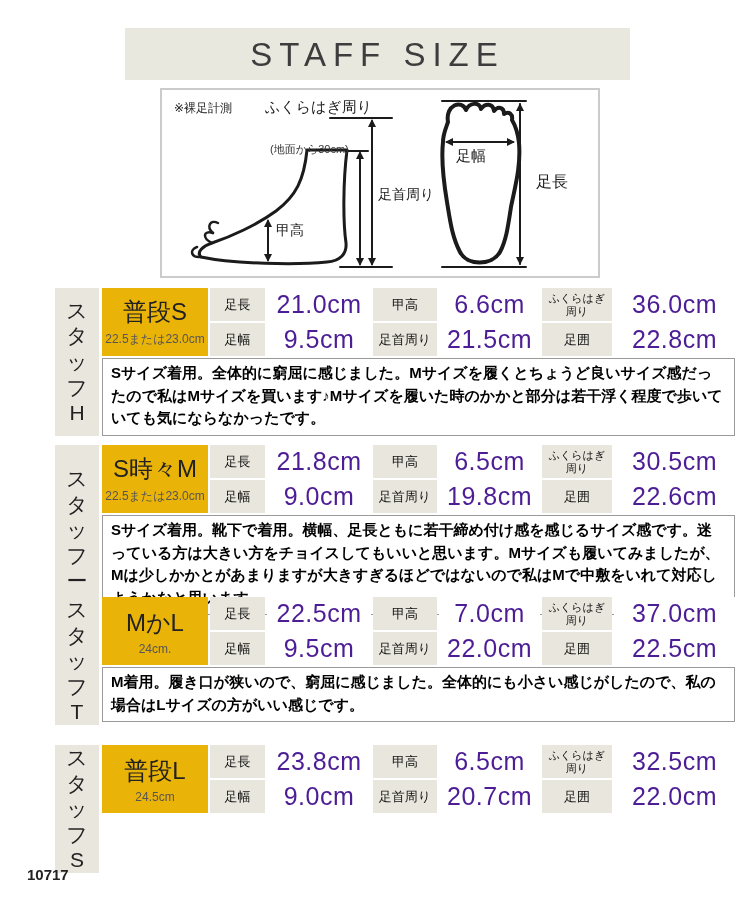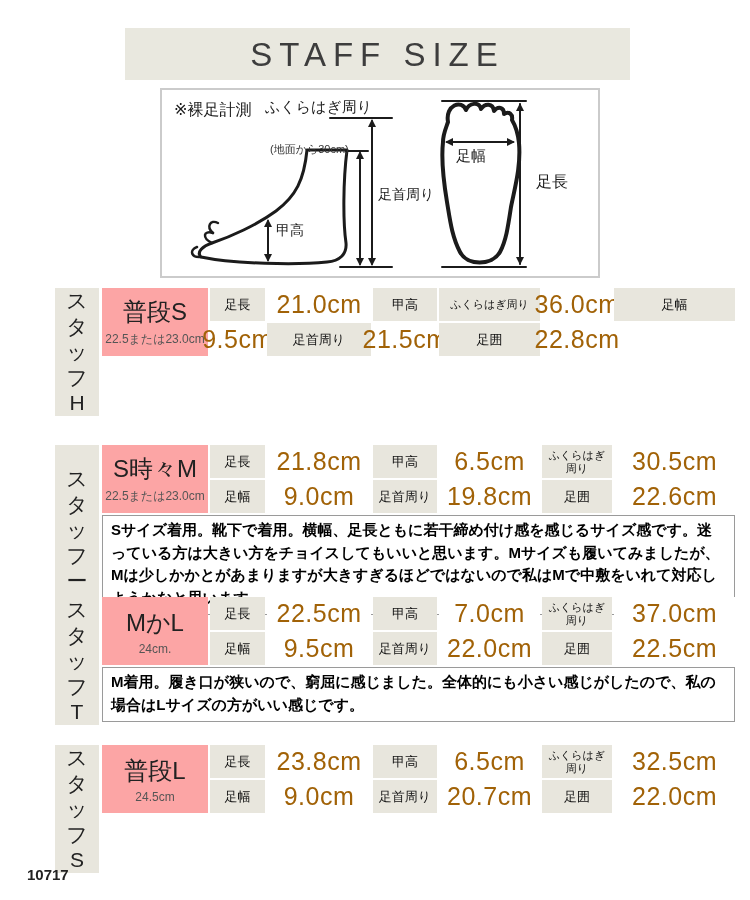--- a/index.html
+++ b/index.html
@@ -9,45 +9,45 @@
   
   .title-bar{position:absolute;left:125px;top:28px;width:505px;height:52px;
     background:#e9e8df;color:#3d3d3d;font-size:33px;letter-spacing:7px;
     text-align:center;line-height:53px;}
 
   
   .diagram{position:absolute;left:160px;top:88px;width:436px;height:186px;
     border:2px solid #cbcbcb;background:#fff;}
   .diagram svg{position:absolute;left:0;top:0;}
   .dlabel{position:absolute;color:#1b1b1b;white-space:nowrap;}
-  .dlabel.note{left:12px;top:10px;font-size:16px;}
+  .dlabel.note{left:12px;top:10px;font-size:12px;}
   .dlabel.calf{left:103px;top:8px;font-size:15px;}
   .dlabel.calf-sub{left:108px;top:31px;font-size:11px;color:#333;margin-top:21px;}
   .dlabel.ankle{left:216px;top:96px;font-size:14px;}
   .dlabel.instep{left:114px;top:132px;font-size:14px;}
   .dlabel.fwidth{left:294px;top:57px;font-size:15px;}
   .dlabel.flength{left:374px;top:82px;font-size:16px;}
 
   
   .staff-section{position:absolute;left:55px;width:680px;display:flex;gap:3px;}
   .s1{top:288px;} .s2{top:445px;} .s3{top:597px;} .s4{top:745px;}
   .vlabel{width:44px;background:#e8e6dd;display:flex;align-items:center;justify-content:center;
     font-size:21px;line-height:1.22;white-space:pre-line;text-align:center;color:#222;align-self:stretch;}
   .content{flex:1;min-width:0;}
   .mgrid{display:grid;grid-template-columns:106px 55px 104px 64px 101px 70px 1fr;
     grid-template-rows:33px 33px;gap:2px;}
-  .name-cell{grid-row:1/3;grid-column:1;background:#fca5a5;display:flex;flex-direction:column;
+  .name-cell{grid-row:1/3;grid-column:1;background:#eab308;display:flex;flex-direction:column;
     align-items:center;justify-content:center;}
   .size{font-size:24px;color:#222;}
   .size-sub{font-size:12px;color:#555;margin-top:3px;}
   .mlabel{background:#e8e6dd;display:flex;align-items:center;justify-content:center;
     font-size:13px;color:#111;}
   .mlabel.small{font-size:11px;line-height:1.15;text-align:center;padding:0 2px;}
   .mvalue{background:#fff;display:flex;align-items:center;justify-content:center;
-    font-size:25px;color:#a16207;letter-spacing:.5px;}
+    font-size:25px;color:#4c1d95;letter-spacing:.5px;}
   .comment{margin-top:2px;border:1px solid #9a9a9a;background:#fff;padding:3px 8px 5px;
     font-size:15px;font-weight:bold;line-height:1.5;color:#000;}
   .c3{min-height:44px;} .c4{min-height:50px;}
 
   .footer-code{position:absolute;left:27px;top:866px;font-size:15px;font-weight:bold;color:#222;}
 </style>
 </head>
 <body>
 
 <div class="page">
@@ -106,29 +106,31 @@
 H</div>
     <div class="content">
       <div class="mgrid">
         <div class="name-cell">
           <div class="size">普段S</div>
           <div class="size-sub">22.5または23.0cm</div>
         </div>
         <div class="mlabel">足長</div>
         <div class="mvalue">21.0cm</div>
         <div class="mlabel">甲高</div>
+        <div class="mvalue">6.6cm</div>
         <div class="mlabel small">ふくらはぎ周り</div>
         <div class="mvalue">36.0cm</div>
         <div class="mlabel">足幅</div>
         <div class="mvalue">9.5cm</div>
         <div class="mlabel">足首周り</div>
         <div class="mvalue">21.5cm</div>
         <div class="mlabel">足囲</div>
         <div class="mvalue">22.8cm</div>
       </div>
+      <div class="comment">Sサイズ着用。全体的に窮屈に感じました。Mサイズを履くとちょうど良いサイズ感だったので私はMサイズを買います♪Mサイズを履いた時のかかと部分は若干浮く程度で歩いていても気にならなかったです。</div>
     </div>
   </section>
 
   <section class="staff-section s2">
     <div class="vlabel">ス
 タ
 ッ
 フ
 ー</div>
     <div class="content">

